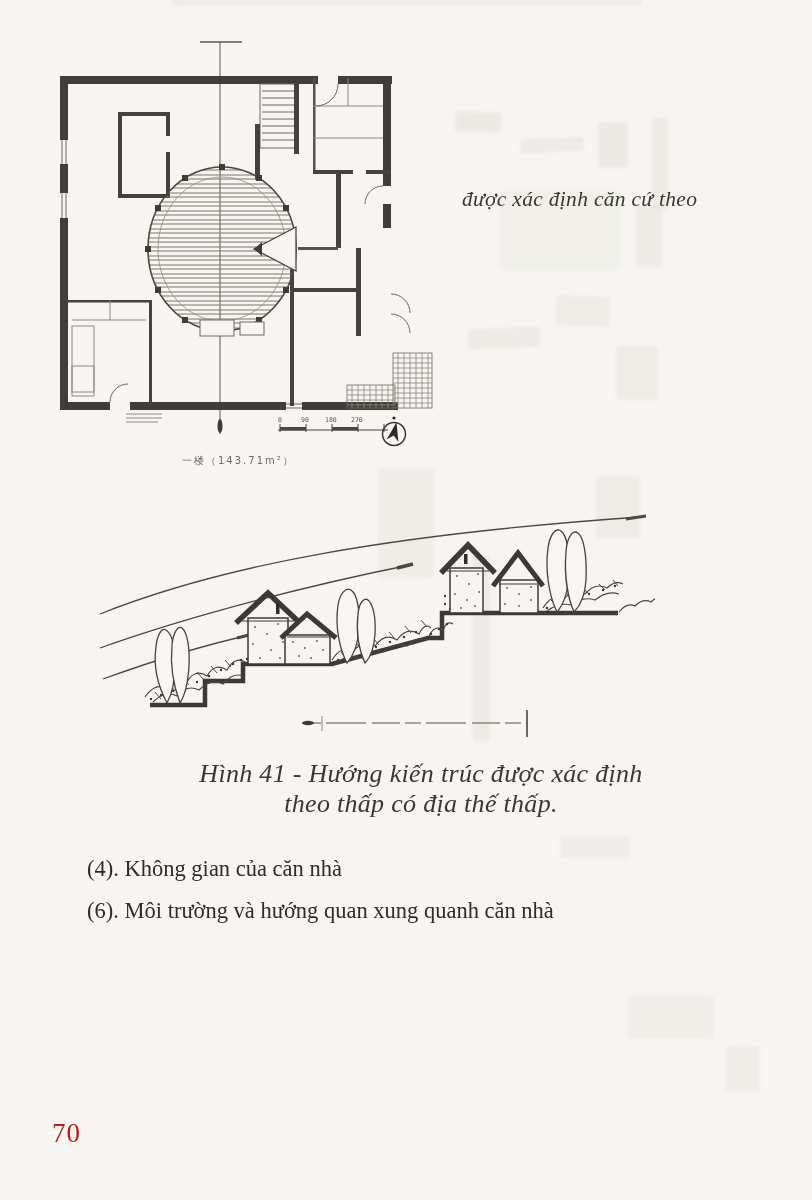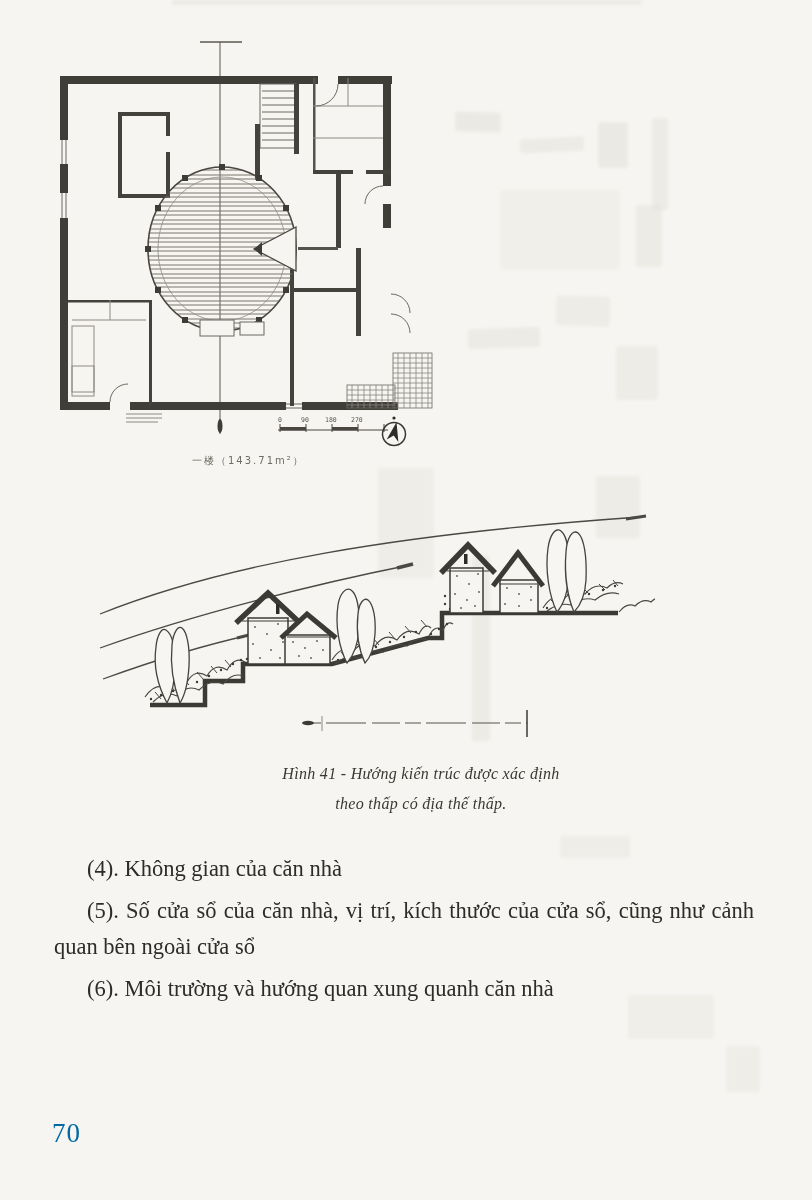--- a/index.html
+++ b/index.html
@@ -14,38 +14,37 @@
     filter:blur(1.5px); border-radius:3px;
   }
   .fig { position:absolute; }
   .caption40 {
     position:absolute; left:462px; top:183px; width:300px;
     font-style:italic; font-size:21.5px; line-height:32px;
     color:#3a3833; letter-spacing:0.3px;
   }
   .caption41 {
     position:absolute; left:146px; top:759px; width:550px;
-    font-style:italic; font-size:16px; line-height:30px;
+    font-style:italic; font-size:26px; line-height:30px;
     text-align:center; color:#3a3833; letter-spacing:0.3px;
   }
   .plan-label {
     position:absolute; left:182px; top:454px;
     font-size:10px; letter-spacing:2px; color:#6f6c64;
     font-family:"DejaVu Sans", sans-serif;
-    margin-left:10px;
   }
   .body-list {
     position:absolute; left:54px; top:851px; width:708px;
     font-size:22.5px; line-height:36px; text-align:justify;
     color:#2e2c28;
   }
   .body-list p { margin:0 8px 6px 0; text-indent:33px;font-family:Liberation Serif, serif; }
   .pagenum {
     position:absolute; left:52px; top:1118px;
-    font-size:27px; color:#0369a1; letter-spacing:1px;
+    font-size:27px; color:#b91c1c; letter-spacing:1px;
   }
   svg { display:block; }
 </style>
 </head>
 <body>
 
 <div class="page">
 
   <div>
     <div class="ghost" style="left:172px;top:0;width:470px;height:5px;opacity:.5"></div>
@@ -219,20 +218,21 @@
       <g transform="rotate(12 344 398)">
         <polygon points="344,386 338,405 344,399.5 350,405" fill="#2e2c28"></polygon>
       </g>
       <circle cx="344" cy="382" r="1.6" fill="#2e2c28"></circle>
     </g>
   </svg>
 
   <div class="plan-label">一楼（143.71m²）</div>
 
   <div class="caption40">
+    <div>được xác định căn cứ theo</div>
   </div>
 
   <svg class="fig" style="left:95px;top:492px" width="560" height="250" viewBox="0 0 560 250">
 
     <g stroke="#4b4943" fill="none">
       <path d="M5,122 C130,72 300,42 545,25" stroke-width="1.3"></path>
       <line x1="531" y1="27" x2="551" y2="24" stroke-width="3"></line>
       <path d="M5,156 C100,122 220,92 315,73" stroke-width="1.3"></path>
       <line x1="302" y1="76" x2="318" y2="72" stroke-width="3.5"></line>
       <path d="M8,187 C55,170 105,154 155,143" stroke-width="1.3"></path>
@@ -357,19 +357,18 @@
     </g>
   </svg>
 
   <div class="caption41">
     <div>Hình 41 - Hướng kiến trúc được xác định</div>
     <div>theo thấp có địa thế thấp.</div>
   </div>
 
   <div class="body-list">
     <p><span>(4).</span> <span>Không gian của căn nhà</span></p>
-    <p><span>(5).</span> <span>Số cửa sổ của căn nhà, vị trí, kích thước của cửa sổ, cũng như cảnh quan bên ngoài cửa sổ</span></p>
     <p><span>(6).</span> <span>Môi trường và hướng quan xung quanh căn nhà</span></p>
   </div>
 
   <div class="pagenum">70</div>
 
 </div>
 
 </body></html>

